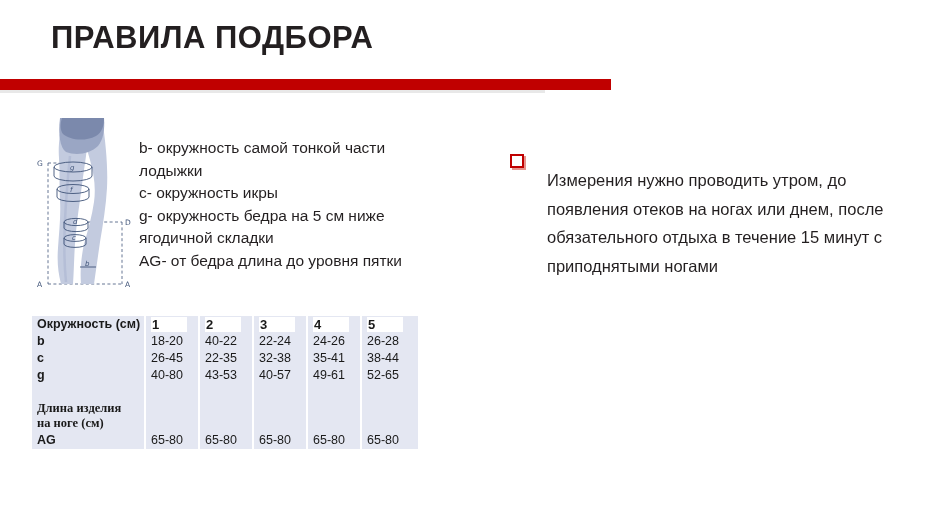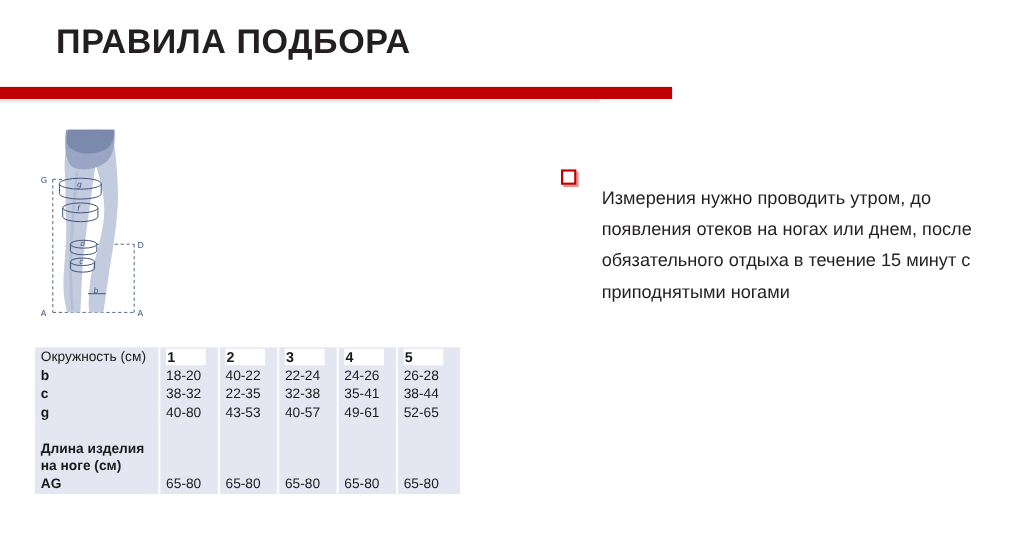--- a/index.html
+++ b/index.html
@@ -104,27 +104,28 @@
     font-weight:bold;
     font-size:13px;
     background:#e4e7f2;
   }
   table.sizes tr.head td.num span{
     background:#ffffff;
     padding:0 1px;
     display:inline-block;
     min-width:34px;
   }
-  table.sizes tr.head td.lbl{font-weight:normal;}
+  table.sizes tr.head td.lbl{font-weight:bold;}
   table.sizes tr.spacer td{height:16px;}
   td.two-line{
     font-weight:bold;
     line-height:15px;
     white-space:pre-line;
     height:32px;
+    font-family:Liberation Serif, serif;
   }
 </style>
 </head>
 <body>
 
 <div class="slide">
 
   <div class="title">ПРАВИЛА ПОДБОРА</div>
 
   <div class="rule"></div>
@@ -192,20 +193,26 @@
 
       <g fill="#3f5378" font-family="DejaVu Sans, sans-serif" font-size="7.5">
         <text x="5" y="54">G</text>
         <text x="5" y="175">A</text>
         <text x="93" y="113">D</text>
         <text x="93" y="175">A</text>
       </g>
     </svg>
   </div>
 
+  <div class="legend">
+    <div>b- окружность самой тонкой части лодыжки</div>
+    <div>c- окружность икры</div>
+    <div>g- окружность бедра на 5 см ниже ягодичной складки</div>
+    <div>AG- от бедра длина до уровня пятки</div>
+  </div>
 
   <div class="rightblock">
     <span class="bullet-sq"></span>
     <p> Измерения нужно проводить утром, до появления отеков на ногах или днем, после обязательного отдыха в течение 15 минут с приподнятыми ногами</p>
   </div>
 
   <div class="tbl-wrap">
     <table class="sizes">
       <tbody>
         <tr class="head">
@@ -221,21 +228,21 @@
           <td class="lbl">b</td>
           <td>18-20</td>
           <td>40-22</td>
           <td>22-24</td>
           <td>24-26</td>
           <td>26-28</td>
         </tr>
 
         <tr>
           <td class="lbl">c</td>
-          <td>38-32</td>
+          <td>26-45</td>
           <td>22-35</td>
           <td>32-38</td>
           <td>35-41</td>
           <td>38-44</td>
         </tr>
 
         <tr>
           <td class="lbl">g</td>
           <td>40-80</td>
           <td>43-53</td>

